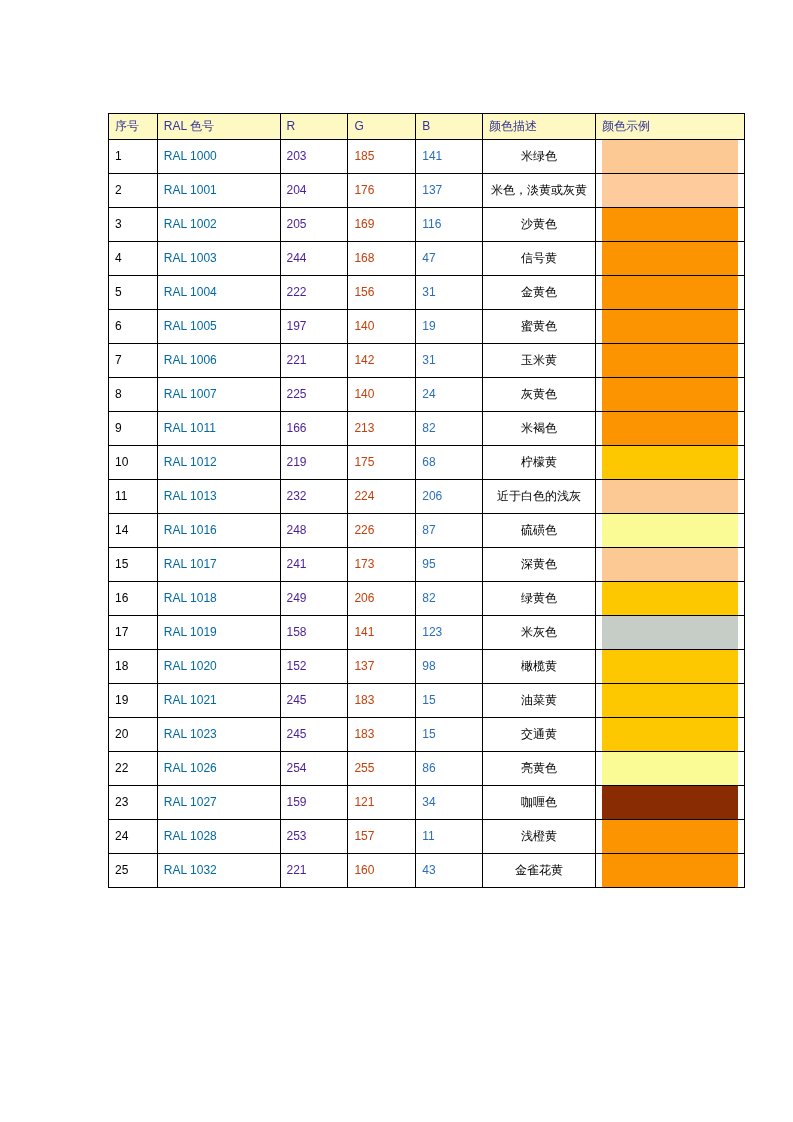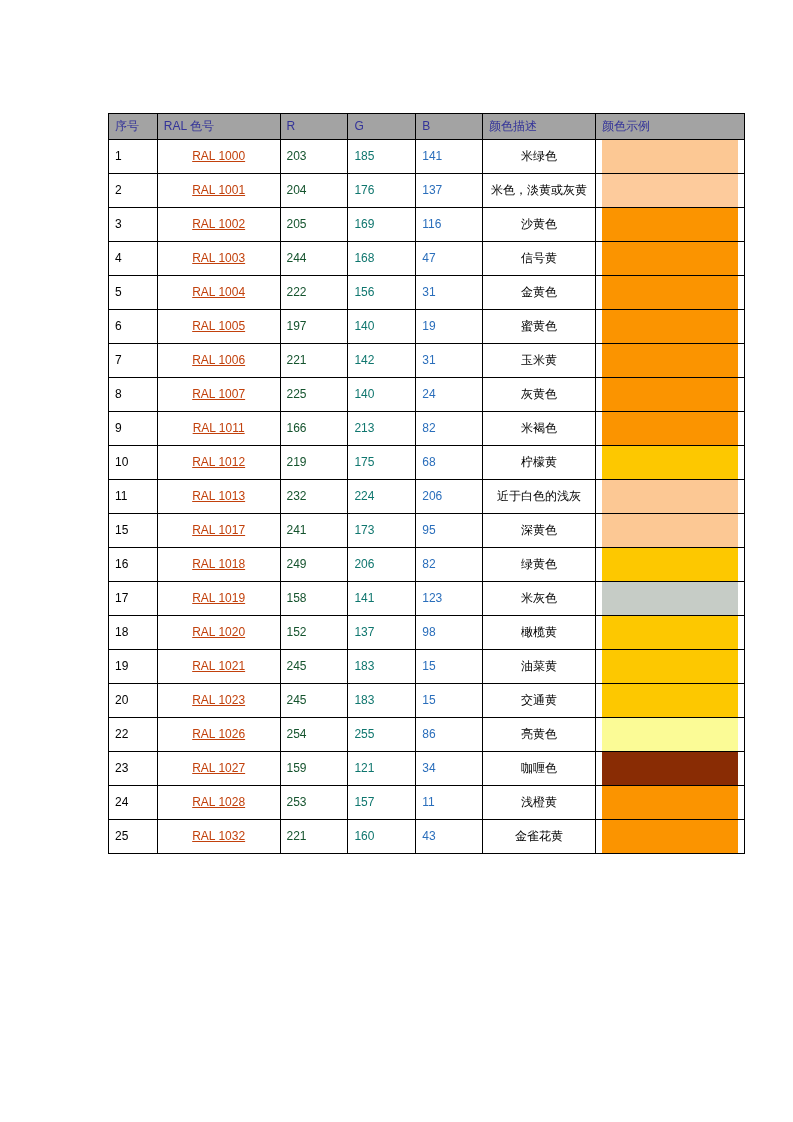--- a/index.html
+++ b/index.html
@@ -34,42 +34,42 @@
     font-size: 12px;
     font-weight: normal;
     vertical-align: middle;
     line-height: 1.2;
     box-sizing: border-box;
     overflow: hidden;
     white-space: nowrap;
   }
   #ral-table thead th {
     height: 26px;
-    background: #a3a3a3;
+    background: #fef9c3;
     color: #333399;
     text-align: left;
     font-size: 12px;
   }
   #ral-table tbody td {
     height: 34px;
     background: #ffffff;
   }
   
   .col-idx   { width: 41px;  }
   .col-ral   { width: 103px; }
   .col-r     { width: 57px;  }
   .col-g     { width: 57px;  }
   .col-b     { width: 56px;  }
   .col-desc  { width: 95px;  }
   .col-swatch{ width: 125px; }
 
   td.cell-idx   { color: #000000; text-align: left; }
-  td.cell-ral   { color: #c2410c; text-align: center; text-decoration: underline; }
-  td.cell-r     { color: #14532d; text-align: left; }
-  td.cell-g     { color: #0f766e; text-align: left; }
+  td.cell-ral   { color: #0369a1; text-align: left; }
+  td.cell-r     { color: #4c1d95; text-align: left; }
+  td.cell-g     { color: #c2410c; text-align: left; }
   td.cell-b     { color: #2a6ebb; text-align: left; }
   td.cell-desc  { color: #000000; text-align: center; margin-left: 24px; }
   td.cell-swatch{ padding: 0; }
 
   .swatch-fill {
     display: block;
     width: 100%;
     height: 100%;
     min-height: 32px;
   }
@@ -215,20 +215,31 @@
           <td class="cell-ral">RAL 1013</td>
           <td class="cell-r">232</td>
           <td class="cell-g">224</td>
           <td class="cell-b">206</td>
           <td class="cell-desc">近于白色的浅灰</td>
           <td class="cell-swatch">
             <span class="swatch-fill" style="background-color: rgb(252, 200, 148);"></span>
           </td>
         </tr>
         <tr>
+          <td class="cell-idx">14</td>
+          <td class="cell-ral">RAL 1016</td>
+          <td class="cell-r">248</td>
+          <td class="cell-g">226</td>
+          <td class="cell-b">87</td>
+          <td class="cell-desc">硫磺色</td>
+          <td class="cell-swatch">
+            <span class="swatch-fill" style="background-color: rgb(251, 251, 150);"></span>
+          </td>
+        </tr>
+        <tr>
           <td class="cell-idx">15</td>
           <td class="cell-ral">RAL 1017</td>
           <td class="cell-r">241</td>
           <td class="cell-g">173</td>
           <td class="cell-b">95</td>
           <td class="cell-desc">深黄色</td>
           <td class="cell-swatch">
             <span class="swatch-fill" style="background-color: rgb(252, 200, 148);"></span>
           </td>
         </tr>

